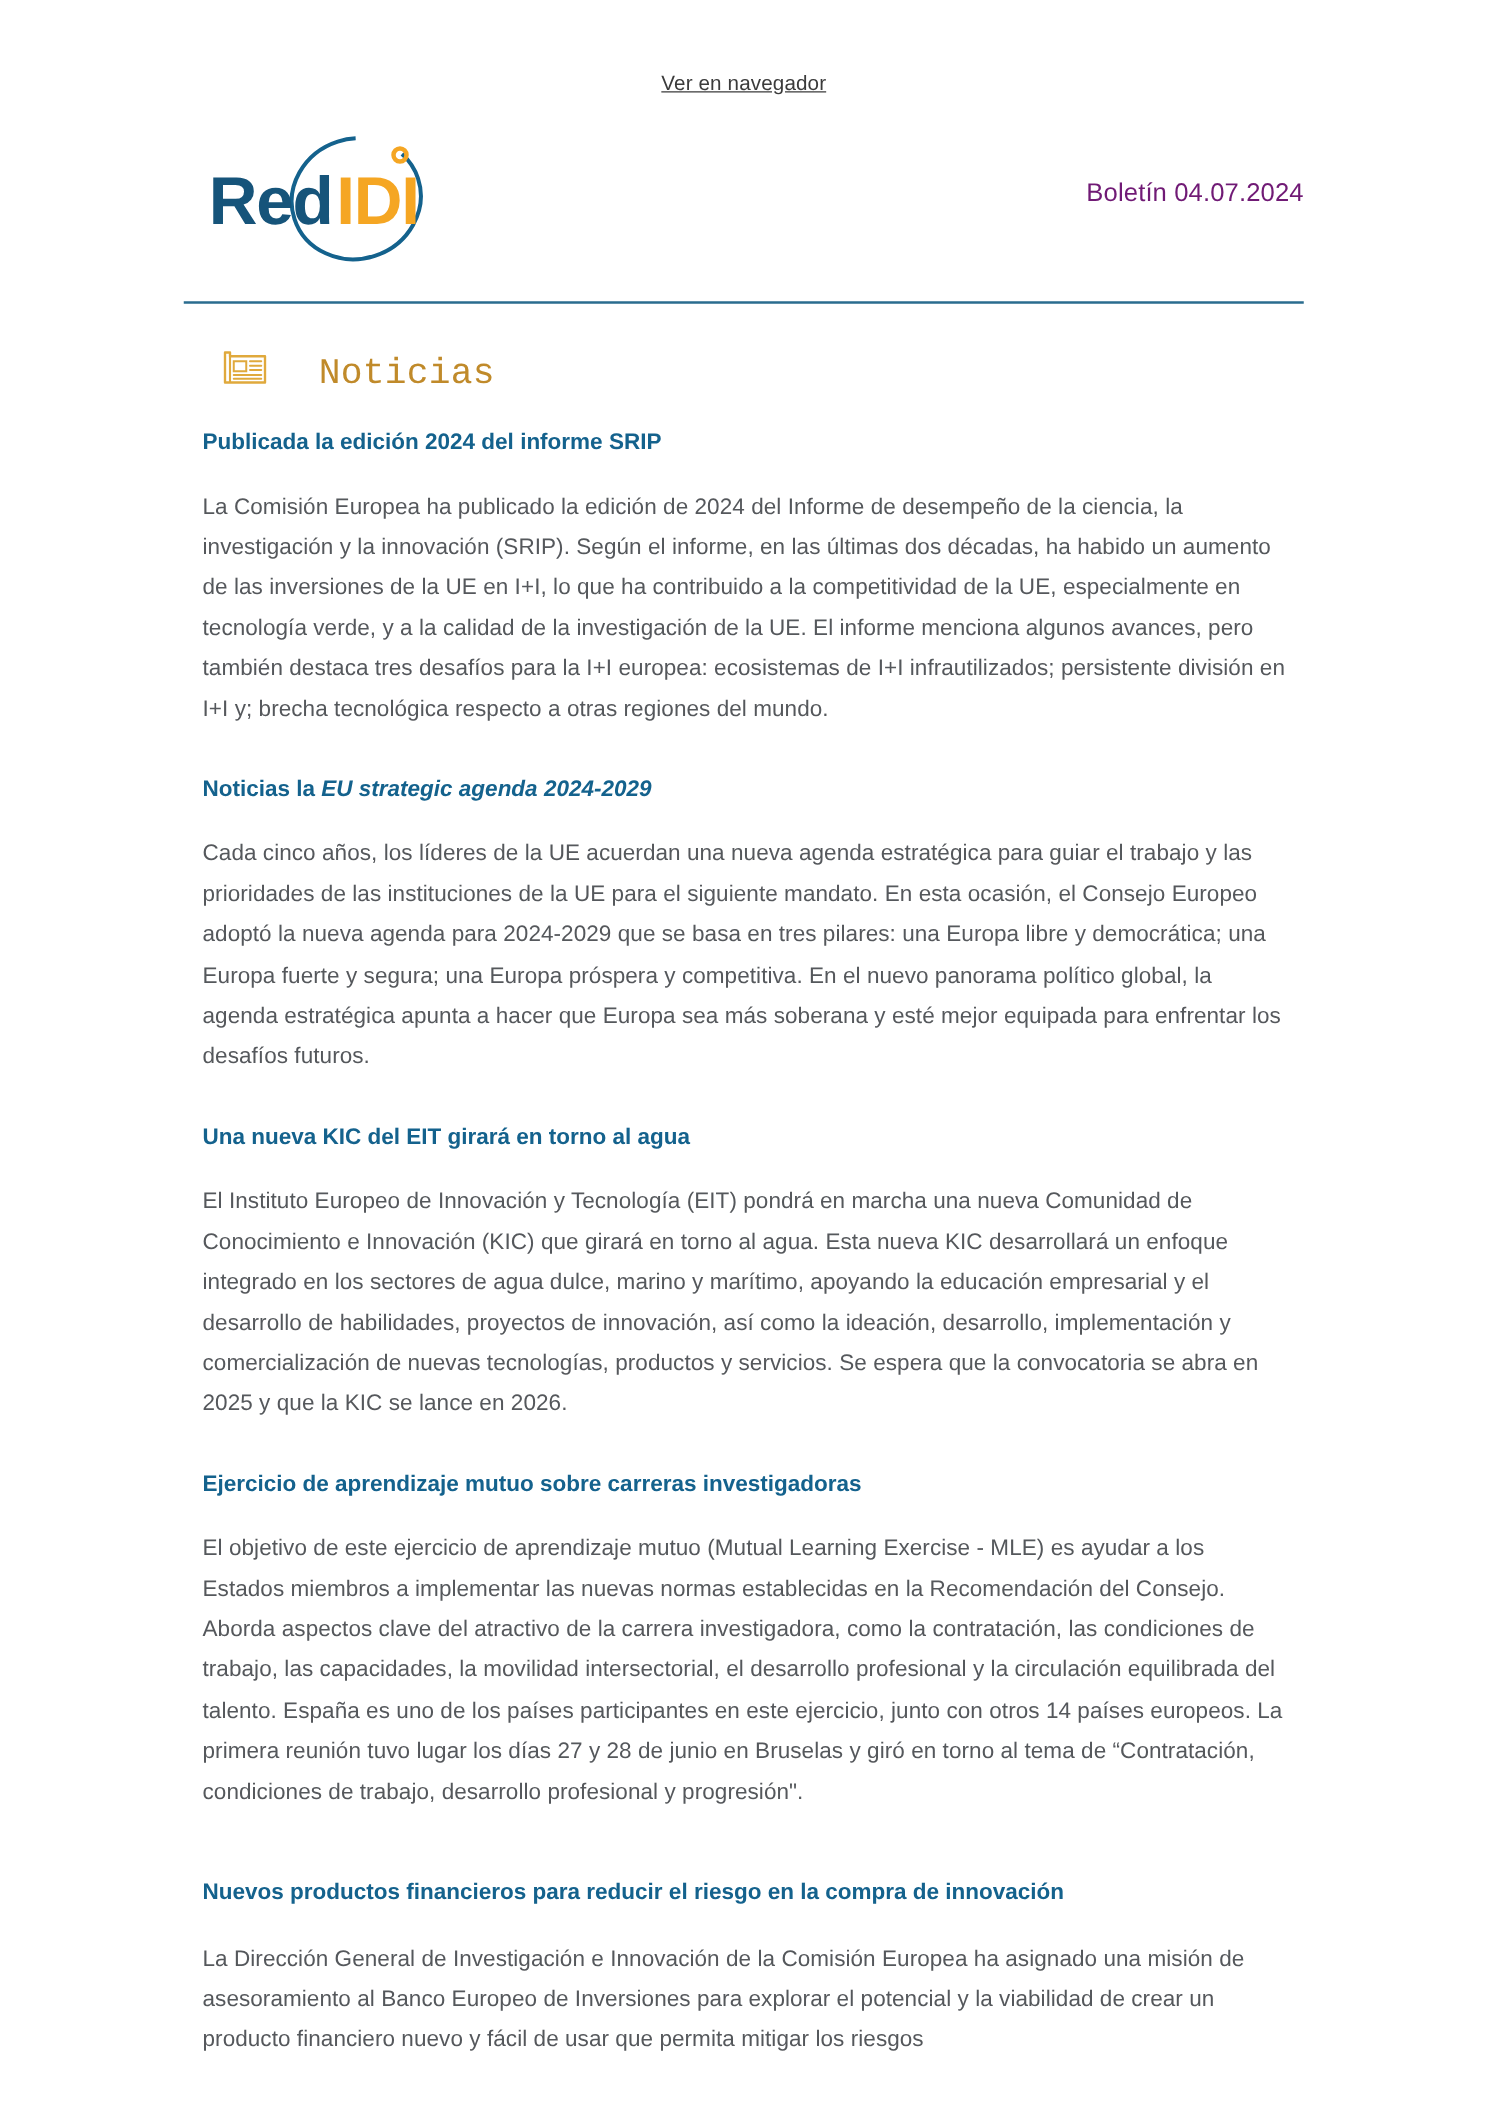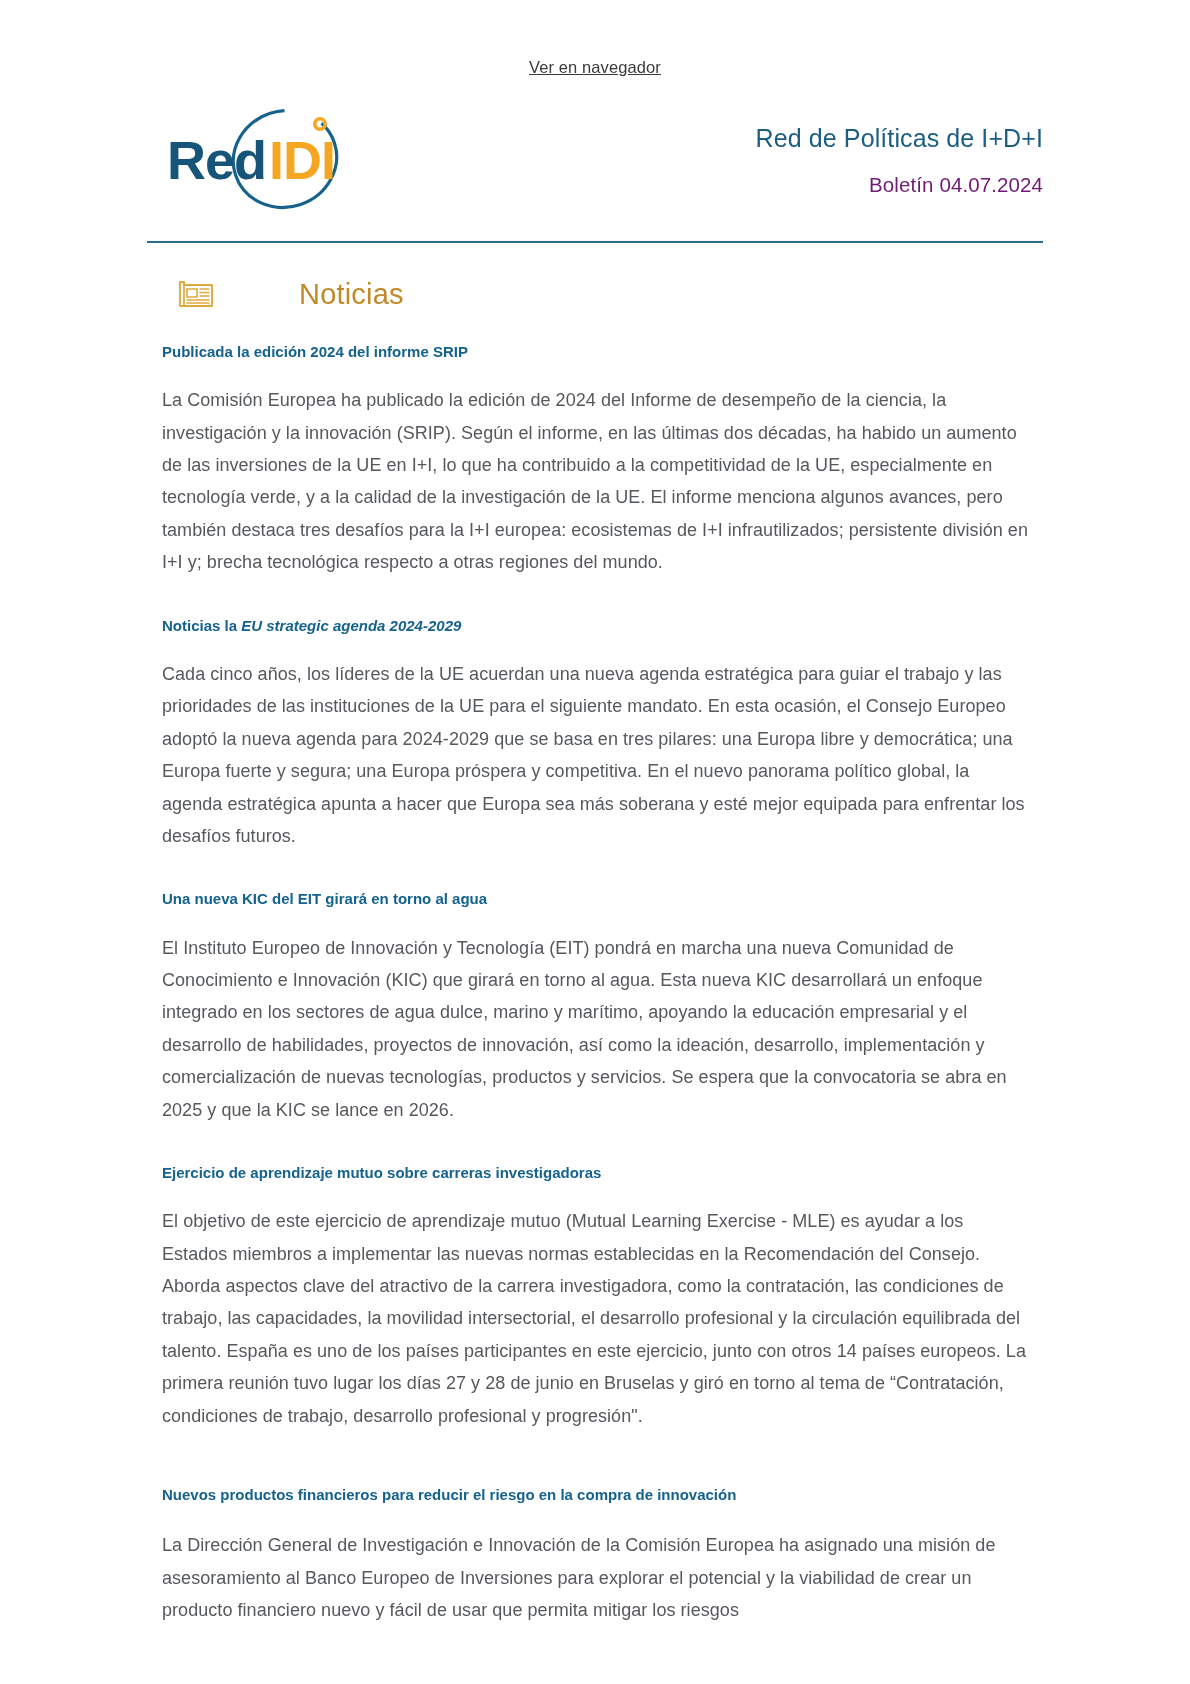--- a/index.html
+++ b/index.html
@@ -70,40 +70,41 @@
 
   .divider {
     height: 2px;
     background: #2a6c8f;
     margin: 28px 140px 0 140px;
   }
 
   
   .section-head {
     display: flex;
-    align-items: center;
+    align-items: flex-end;
     padding: 30px 0 0 168px;
-    gap: 82px;
+    gap: 38px;
+    font-family: Liberation Mono, monospace;
   }
   .section-icon { width: 42px; height: 42px; flex: 0 0 auto; }
   .section-title {
     font-size: 29px;
     color: #c08a2a;
     letter-spacing: .2px;
   }
 
   
   .content {
     padding: 26px 150px 0 155px;
   }
   .article { margin-bottom: 0; }
   .article + .article { margin-top: 36px; }
 
   .article h2 {
-    font-size: 15px;
+    font-size: 18px;
     font-weight: bold;
     color: #14628d;
     margin: 0 0 22px 0;
     line-height: 1.42;
     letter-spacing: 0;
   }
   .article h2 em {
     font-style: italic;
   }
   .article p {
@@ -136,21 +137,20 @@
 
         <circle cx="163" cy="19" r="5.2" fill="none" stroke="#f5a623" stroke-width="3.6"></circle>
 
         <text x="10" y="74" font-family="Liberation Sans, sans-serif" font-size="54" font-weight="bold" fill="#16547a" letter-spacing="-1">Red</text>
 
         <text x="112" y="74" font-family="Liberation Sans, sans-serif" font-size="54" font-weight="bold" fill="#f5a623" letter-spacing="-1">IDI</text>
       </svg>
     </div>
 
     <div class="brand-block">
-      <div class="brand-title">Red de Políticas de I+D+I</div>
       <div class="brand-sub">Boletín 04.07.2024</div>
     </div>
 
   </div>
 
   <div class="divider"></div>
 
   <div class="section-head">
     <span class="section-icon">
       <svg width="42" height="42" viewBox="0 0 42 42" xmlns="http://www.w3.org/2000/svg" aria-hidden="true">

